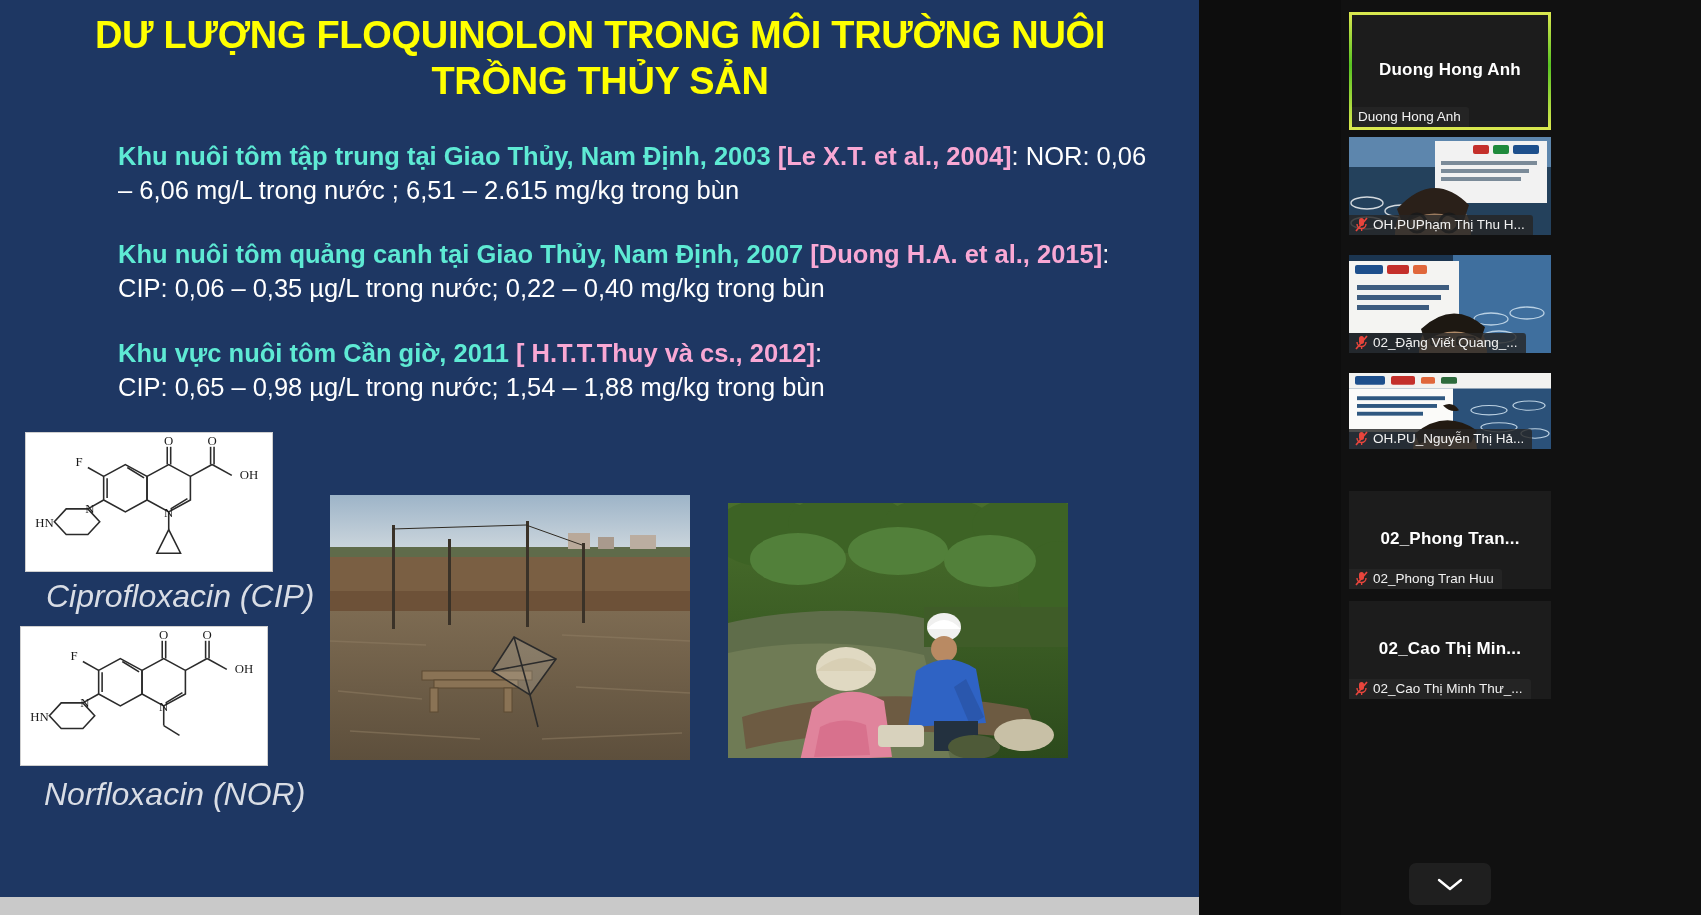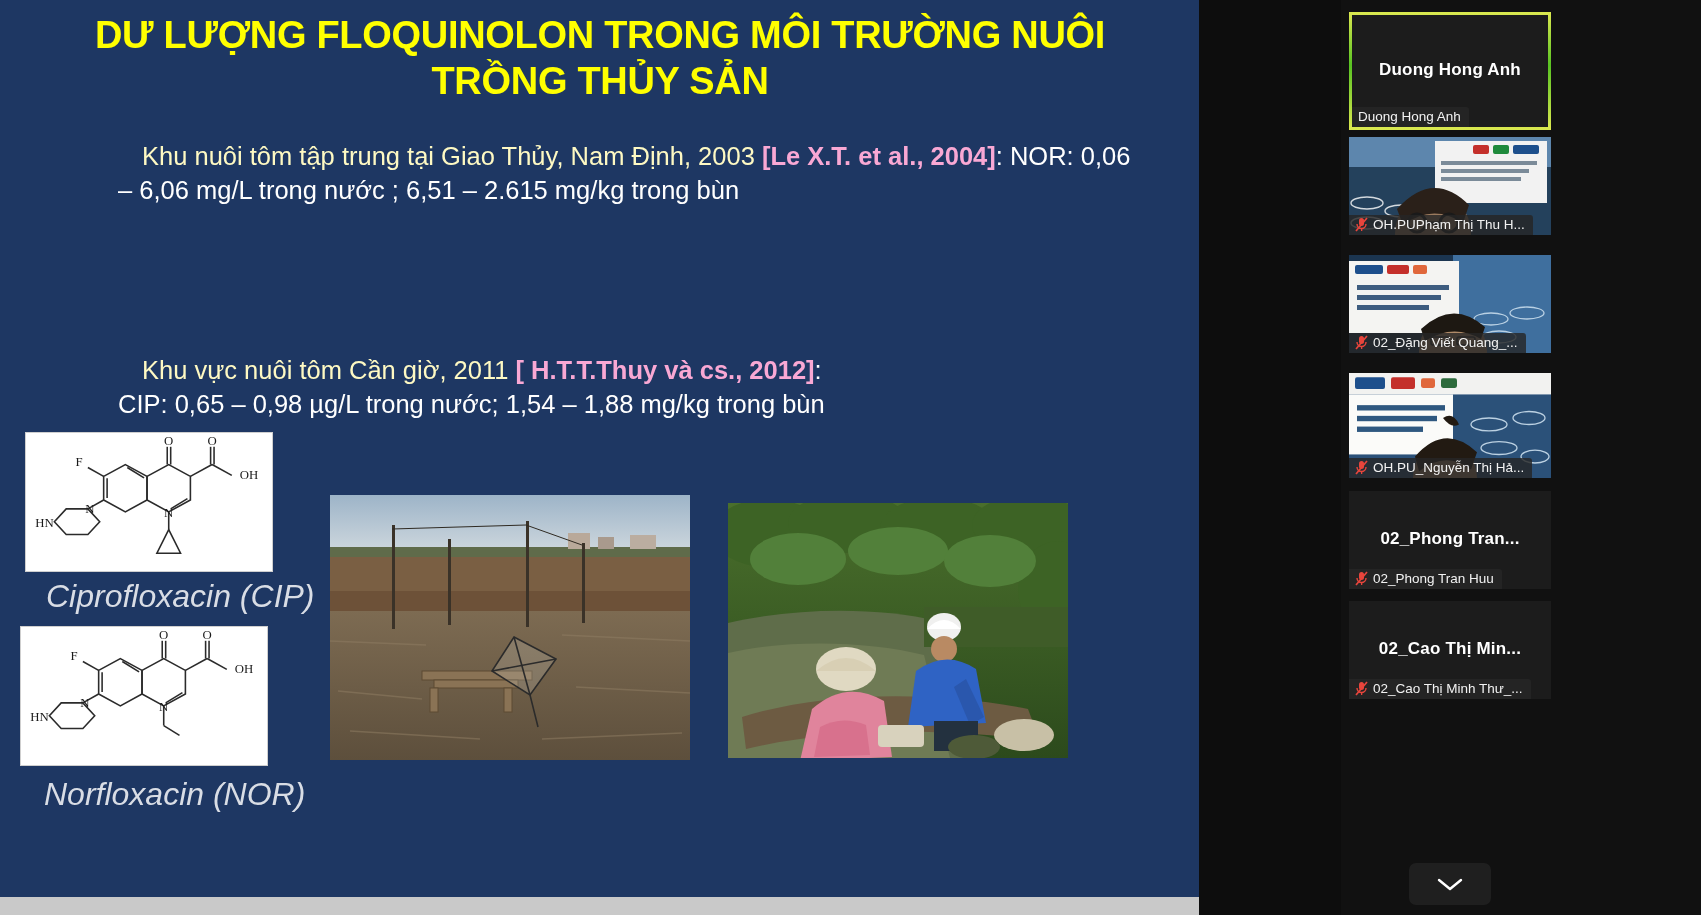--- a/index.html
+++ b/index.html
@@ -54,27 +54,27 @@
 
   .body-block {
     position: absolute;
     left: 118px;
     width: 1030px;
     color: #ffffff;
     font-size: 25.5px;
     line-height: 1.32;
   }
   .para { margin-bottom: 0; }
-  .hl { color: #fef9c3; font-weight: normal; margin-left: 24px; }
+  .hl { color: #5eead4; font-weight: bold; }
   .hl-i { color: #f9a8d4; font-weight: bold; }
   .plain { color: #ffffff; font-weight: normal; }
 
   .p1 { top: 140px; }
   .p2 { top: 238px; }
-  .p3 { top: 354px; }
+  .p3 { top: 337px; }
 
   
   .chem-card {
     position: absolute;
     background: #ffffff;
     border: 1px solid #cfcfcf;
   }
   .chem1 { left: 25px; top: 432px; width: 248px; height: 140px; }
   .chem2 { left: 20px; top: 626px; width: 248px; height: 140px; }
   .chem-caption {
@@ -195,20 +195,23 @@
 
   <div class="share-region">
     <div class="slide">
 
       <div class="slide-title">DƯ LƯỢNG FLOQUINOLON TRONG MÔI TRƯỜNG NUÔI TRỒNG THỦY SẢN</div>
 
       <div class="body-block para p1">
         <span class="hl">Khu nuôi tôm tập trung tại Giao Thủy, Nam Định, 2003 </span><span class="hl-i">[Le X.T. et al., 2004]</span><span class="plain">: </span><span class="plain">NOR:  0,06 – 6,06 mg/L trong nước ; 6,51 – 2.615 mg/kg trong bùn</span>
       </div>
 
+      <div class="body-block para p2">
+        <span class="hl">Khu nuôi tôm quảng canh tại Giao Thủy, Nam Định, 2007 </span><span class="hl-i">[Duong H.A. et al., 2015]</span><span class="plain">: </span><span class="plain">CIP: 0,06 – 0,35 µg/L trong nước;  0,22 – 0,40 mg/kg  trong bùn</span>
+      </div>
 
       <div class="body-block para p3">
         <span class="hl">Khu vực nuôi tôm Cần giờ, 2011 </span><span class="hl-i">[ H.T.T.Thuy và cs., 2012]</span><span class="plain">:</span><br>
         <span class="plain">CIP: 0,65 – 0,98 µg/L trong nước; 1,54 – 1,88 mg/kg trong bùn</span>
       </div>
 
       <div class="chem-card chem1">
         <svg viewBox="0 0 248 140" xmlns="http://www.w3.org/2000/svg">
           <g stroke="#2b2b2b" stroke-width="1.6" fill="none">
 
@@ -486,21 +489,21 @@
               <rect x="4" y="1" width="5" height="8" rx="2.5"></rect>
             <path d="M2 7 a4.5 4.5 0 0 0 9 0" fill="none" stroke="#e8453c" stroke-width="1.4"></path>
             <rect x="6" y="11" width="1.3" height="3"></rect>
             </g>
           <line x1="1" y1="14" x2="12" y2="1" stroke="#e8453c" stroke-width="1.7"></line>
         </svg>
         <span class="nm">02_Đặng Viết Quang_...</span>
       </div>
     </div>
 
-    <div class="tile" style="top:373px;height:105px;">
+    <div class="tile" style="top:373px;height:76px;">
       <div class="tile-video">
         <svg viewBox="0 0 202 98" preserveAspectRatio="none" xmlns="http://www.w3.org/2000/svg">
           <rect width="202" height="98" fill="#2b5179"></rect>
           <rect x="0" y="0" width="202" height="20" fill="#f2f2f0"></rect>
           <g fill="#1d4f8c">
               <rect x="6" y="4" width="30" height="11" rx="2"></rect>
             </g>
           <g fill="#c4302b">
               <rect x="42" y="4" width="24" height="11" rx="2"></rect>
             </g>

